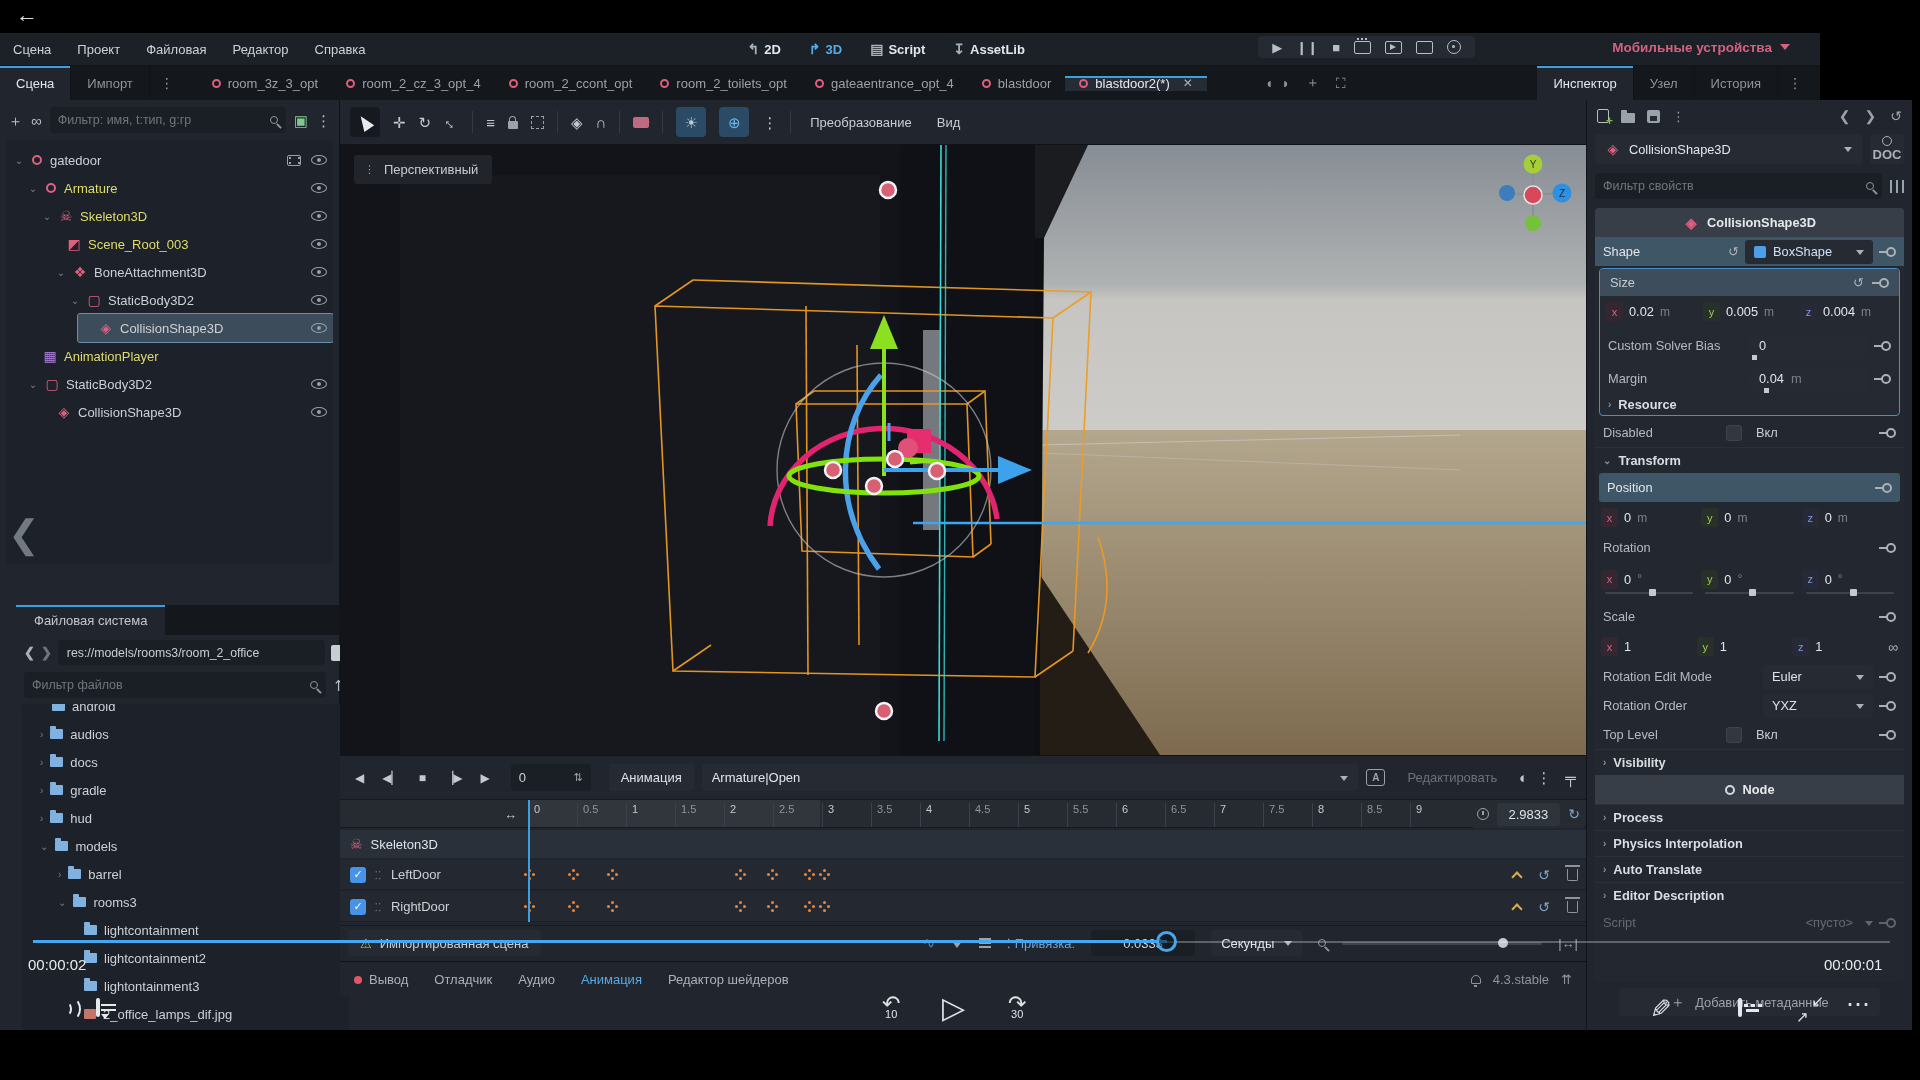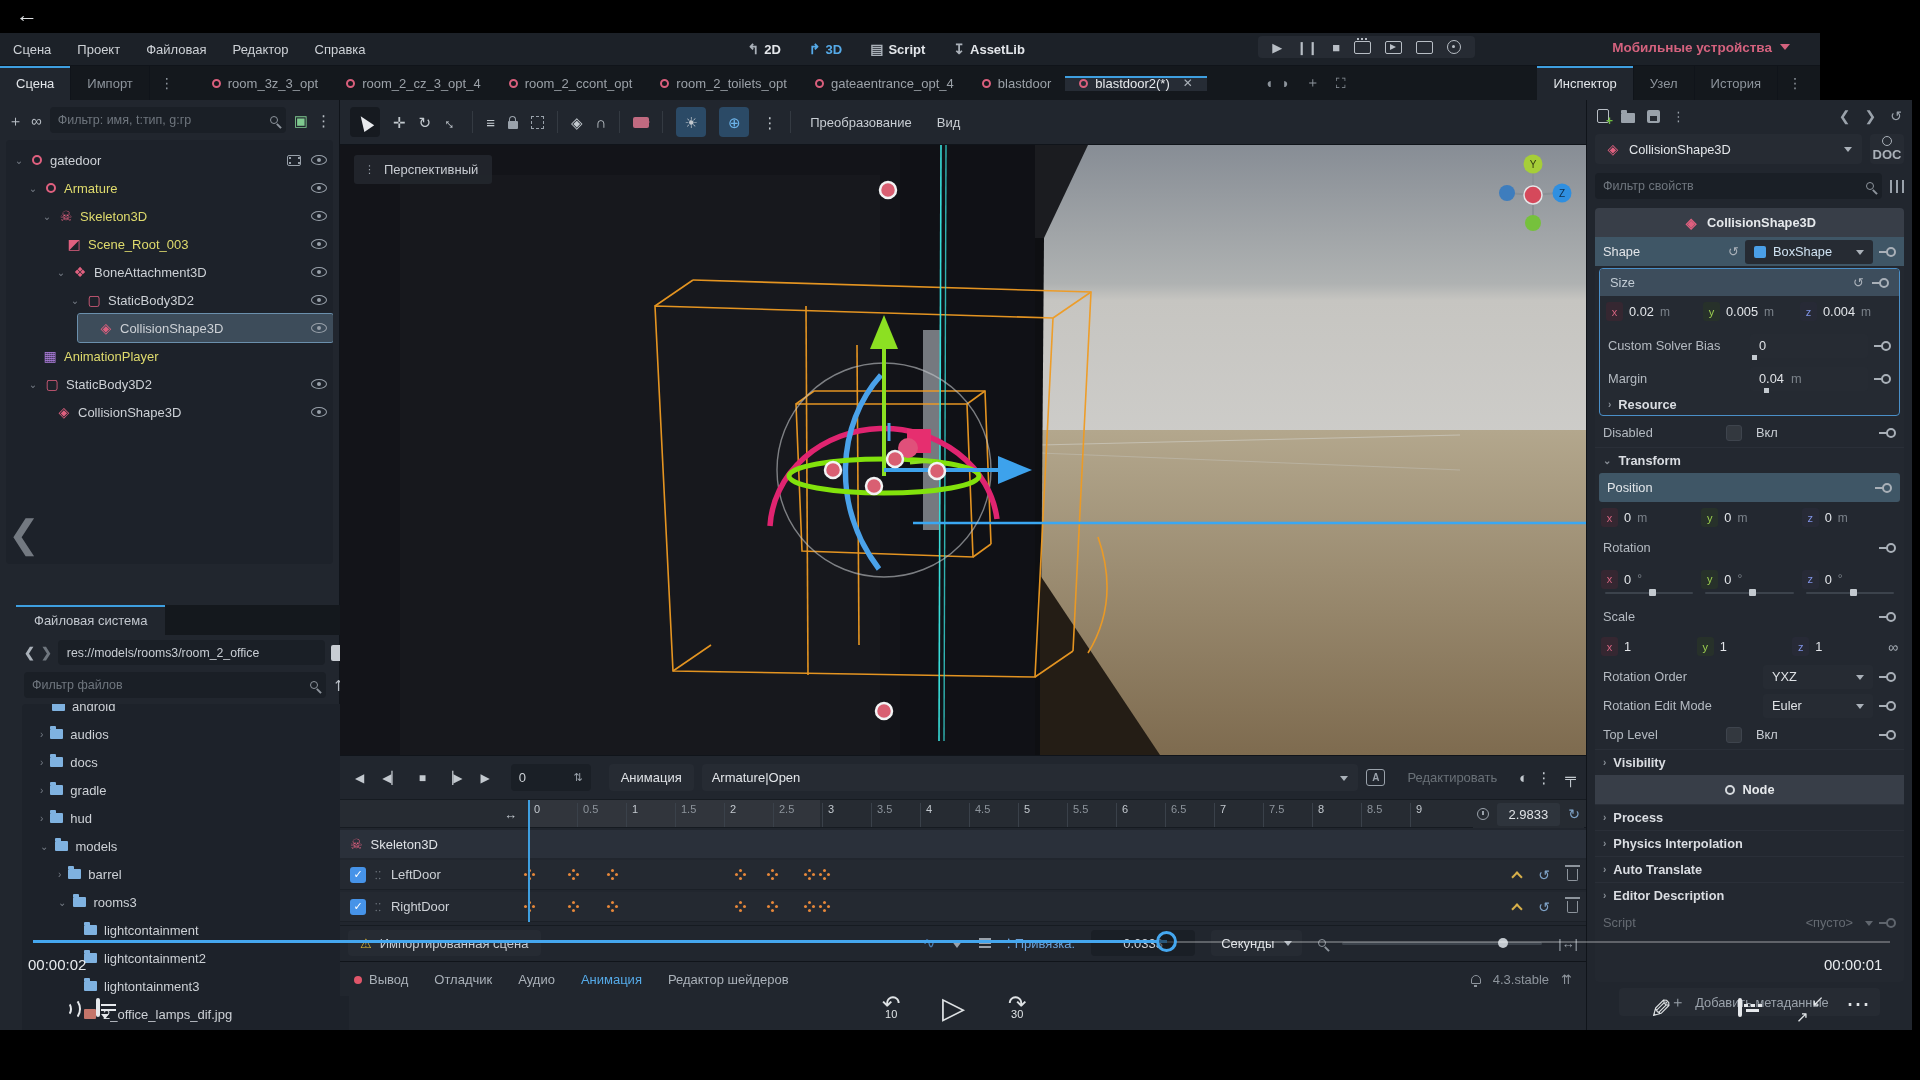--- a/index.html
+++ b/index.html
@@ -880,31 +880,31 @@
               <span class="axchip ax-y">y</span>
               <span class="vecv">1</span>
             </span>
           <span class="veccell">
               <span class="axchip ax-z">z</span>
               <span class="vecv">1</span>
             </span>
           <span class="chainic">∞</span>
         </div>
         <div class="prow">
+          <span class="plbl">Rotation Edit Mode</span>
+          <div class="ddbox">
+              <span style="flex:1">Euler</span>
+              <span class="tri"></span>
+            </div>
+          <span class="keyic"></span>
+        </div>
+        <div class="prow">
           <span class="plbl">Rotation Order</span>
           <div class="ddbox">
               <span style="flex:1">YXZ</span>
-              <span class="tri"></span>
-            </div>
-          <span class="keyic"></span>
-        </div>
-        <div class="prow">
-          <span class="plbl">Rotation Edit Mode</span>
-          <div class="ddbox">
-              <span style="flex:1">Euler</span>
               <span class="tri"></span>
             </div>
           <span class="keyic"></span>
         </div>
         <div class="prow">
           <span class="plbl">Top Level</span>
           <span class="cbox"></span>
           <span class="onlbl" style="flex:1">Вкл</span>
           <span class="keyic"></span>
         </div>

